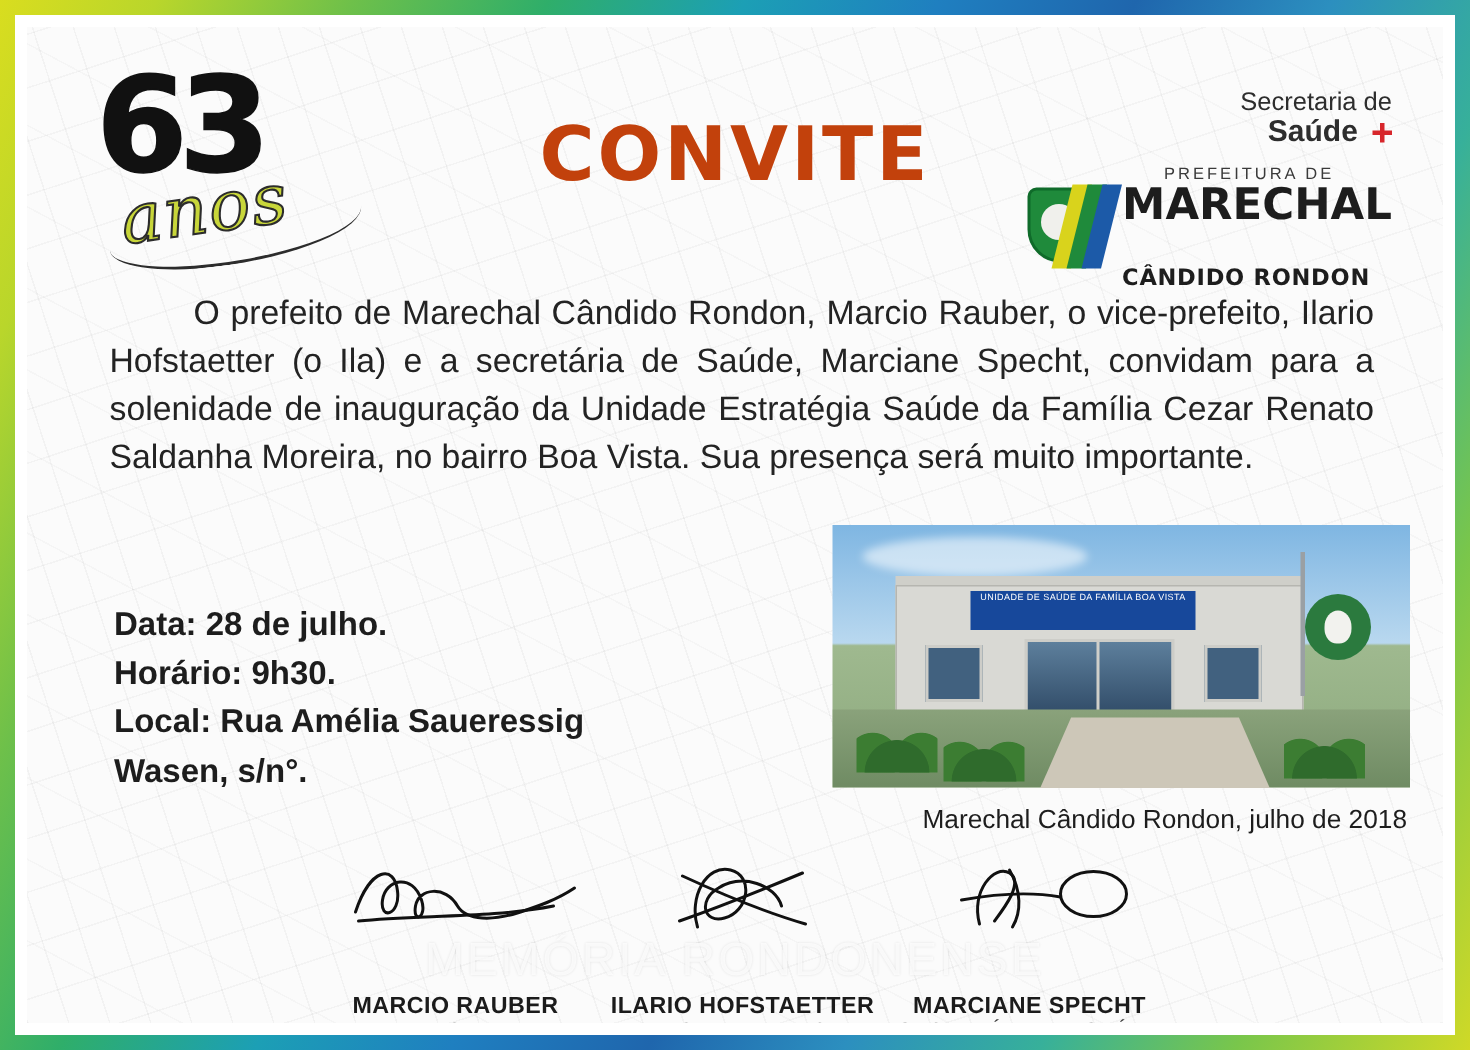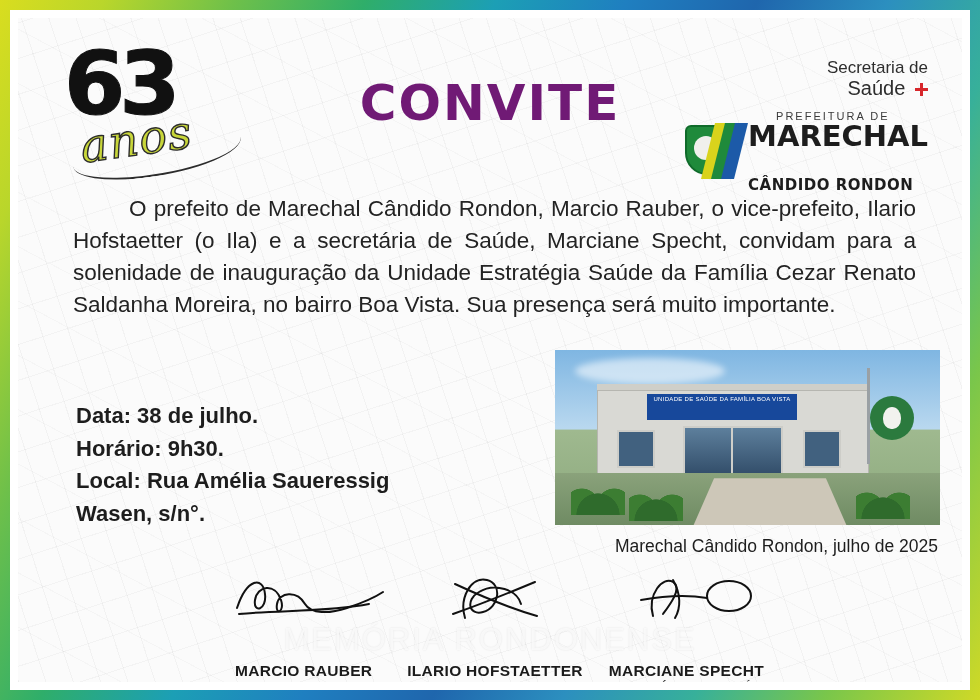--- a/index.html
+++ b/index.html
@@ -113,37 +113,37 @@
   .title {
     position: absolute;
     left: 0;
     right: 0;
     top: 56px;
     text-align: center;
     font-family: "DejaVu Sans", sans-serif;
     font-size: 50px;
     font-weight: bold;
     letter-spacing: 2px;
-    color: #701a75;
+    color: #c2410c;
   }
 
   .brand-block {
     position: absolute;
     right: 34px;
     top: 40px;
     width: 270px;
     text-align: right;
   }
   .brand-secretaria {
     font-size: 17px;
     color: #2d2d2d;
     line-height: 1.12;
   }
   .brand-secretaria .l2 {
-    font-weight: normal;
+    font-weight: bold;
     font-size: 20px;
   }
   .brand-cross {
     display: inline-block;
     width: 13px;
     height: 13px;
     position: relative;
     margin-left: 5px;
     vertical-align: -1px;
   }
@@ -441,21 +441,21 @@
               <div class="pref-big">MARECHAL</div>
               <div class="pref-sub">CÂNDIDO RONDON</div>
             </div>
           </div>
         </div>
       </div>
 
       <div class="body-text">O prefeito de Marechal Cândido Rondon, Marcio Rauber, o vice-prefeito, Ilario Hofstaetter (o Ila) e a secretária de Saúde, Marciane Specht, convidam para a solenidade de inauguração da Unidade Estratégia Saúde da Família Cezar Renato Saldanha Moreira, no bairro Boa Vista. Sua presença será muito importante.</div>
 
       <div class="details">
-        <div>Data: 38 de julho.</div>
+        <div>Data: 28 de julho.</div>
         <div>Horário: 9h30.</div>
         <div>Local:  Rua Amélia Saueressig</div>
         <div>Wasen, s/n°.</div>
       </div>
 
       <div class="photo">
         <div class="sky-cloud"></div>
         <div class="roofband"></div>
         <div class="building"></div>
         <div class="signboard">UNIDADE DE SAÚDE DA FAMÍLIA BOA VISTA</div>
@@ -464,21 +464,21 @@
         <div class="glassdoor"></div>
         <div class="circle-logo"></div>
         <div class="pole"></div>
         <div class="ground"></div>
         <div class="walkway"></div>
         <div class="plant p1"></div>
         <div class="plant p2"></div>
         <div class="plant p3"></div>
       </div>
 
-      <div class="place-date">Marechal Cândido Rondon, julho de 2025</div>
+      <div class="place-date">Marechal Cândido Rondon, julho de 2018</div>
 
       <div class="signatures">
 
         <div class="sig">
           <div class="scribble">
             <svg width="170" height="52" viewBox="0 0 170 52" fill="none" stroke="#111" stroke-width="2" stroke-linecap="round">
               <path d="M18 38 C28 8, 44 6, 46 24 C48 40, 34 44, 36 30 C38 16, 56 12, 62 30 C66 42, 56 46, 58 34 C60 22, 78 20, 86 34 C92 44, 110 44, 128 38 C140 34, 152 30, 164 22"></path>
               <path d="M20 44 C60 40, 110 42, 150 34"></path>
             </svg>
           </div>

